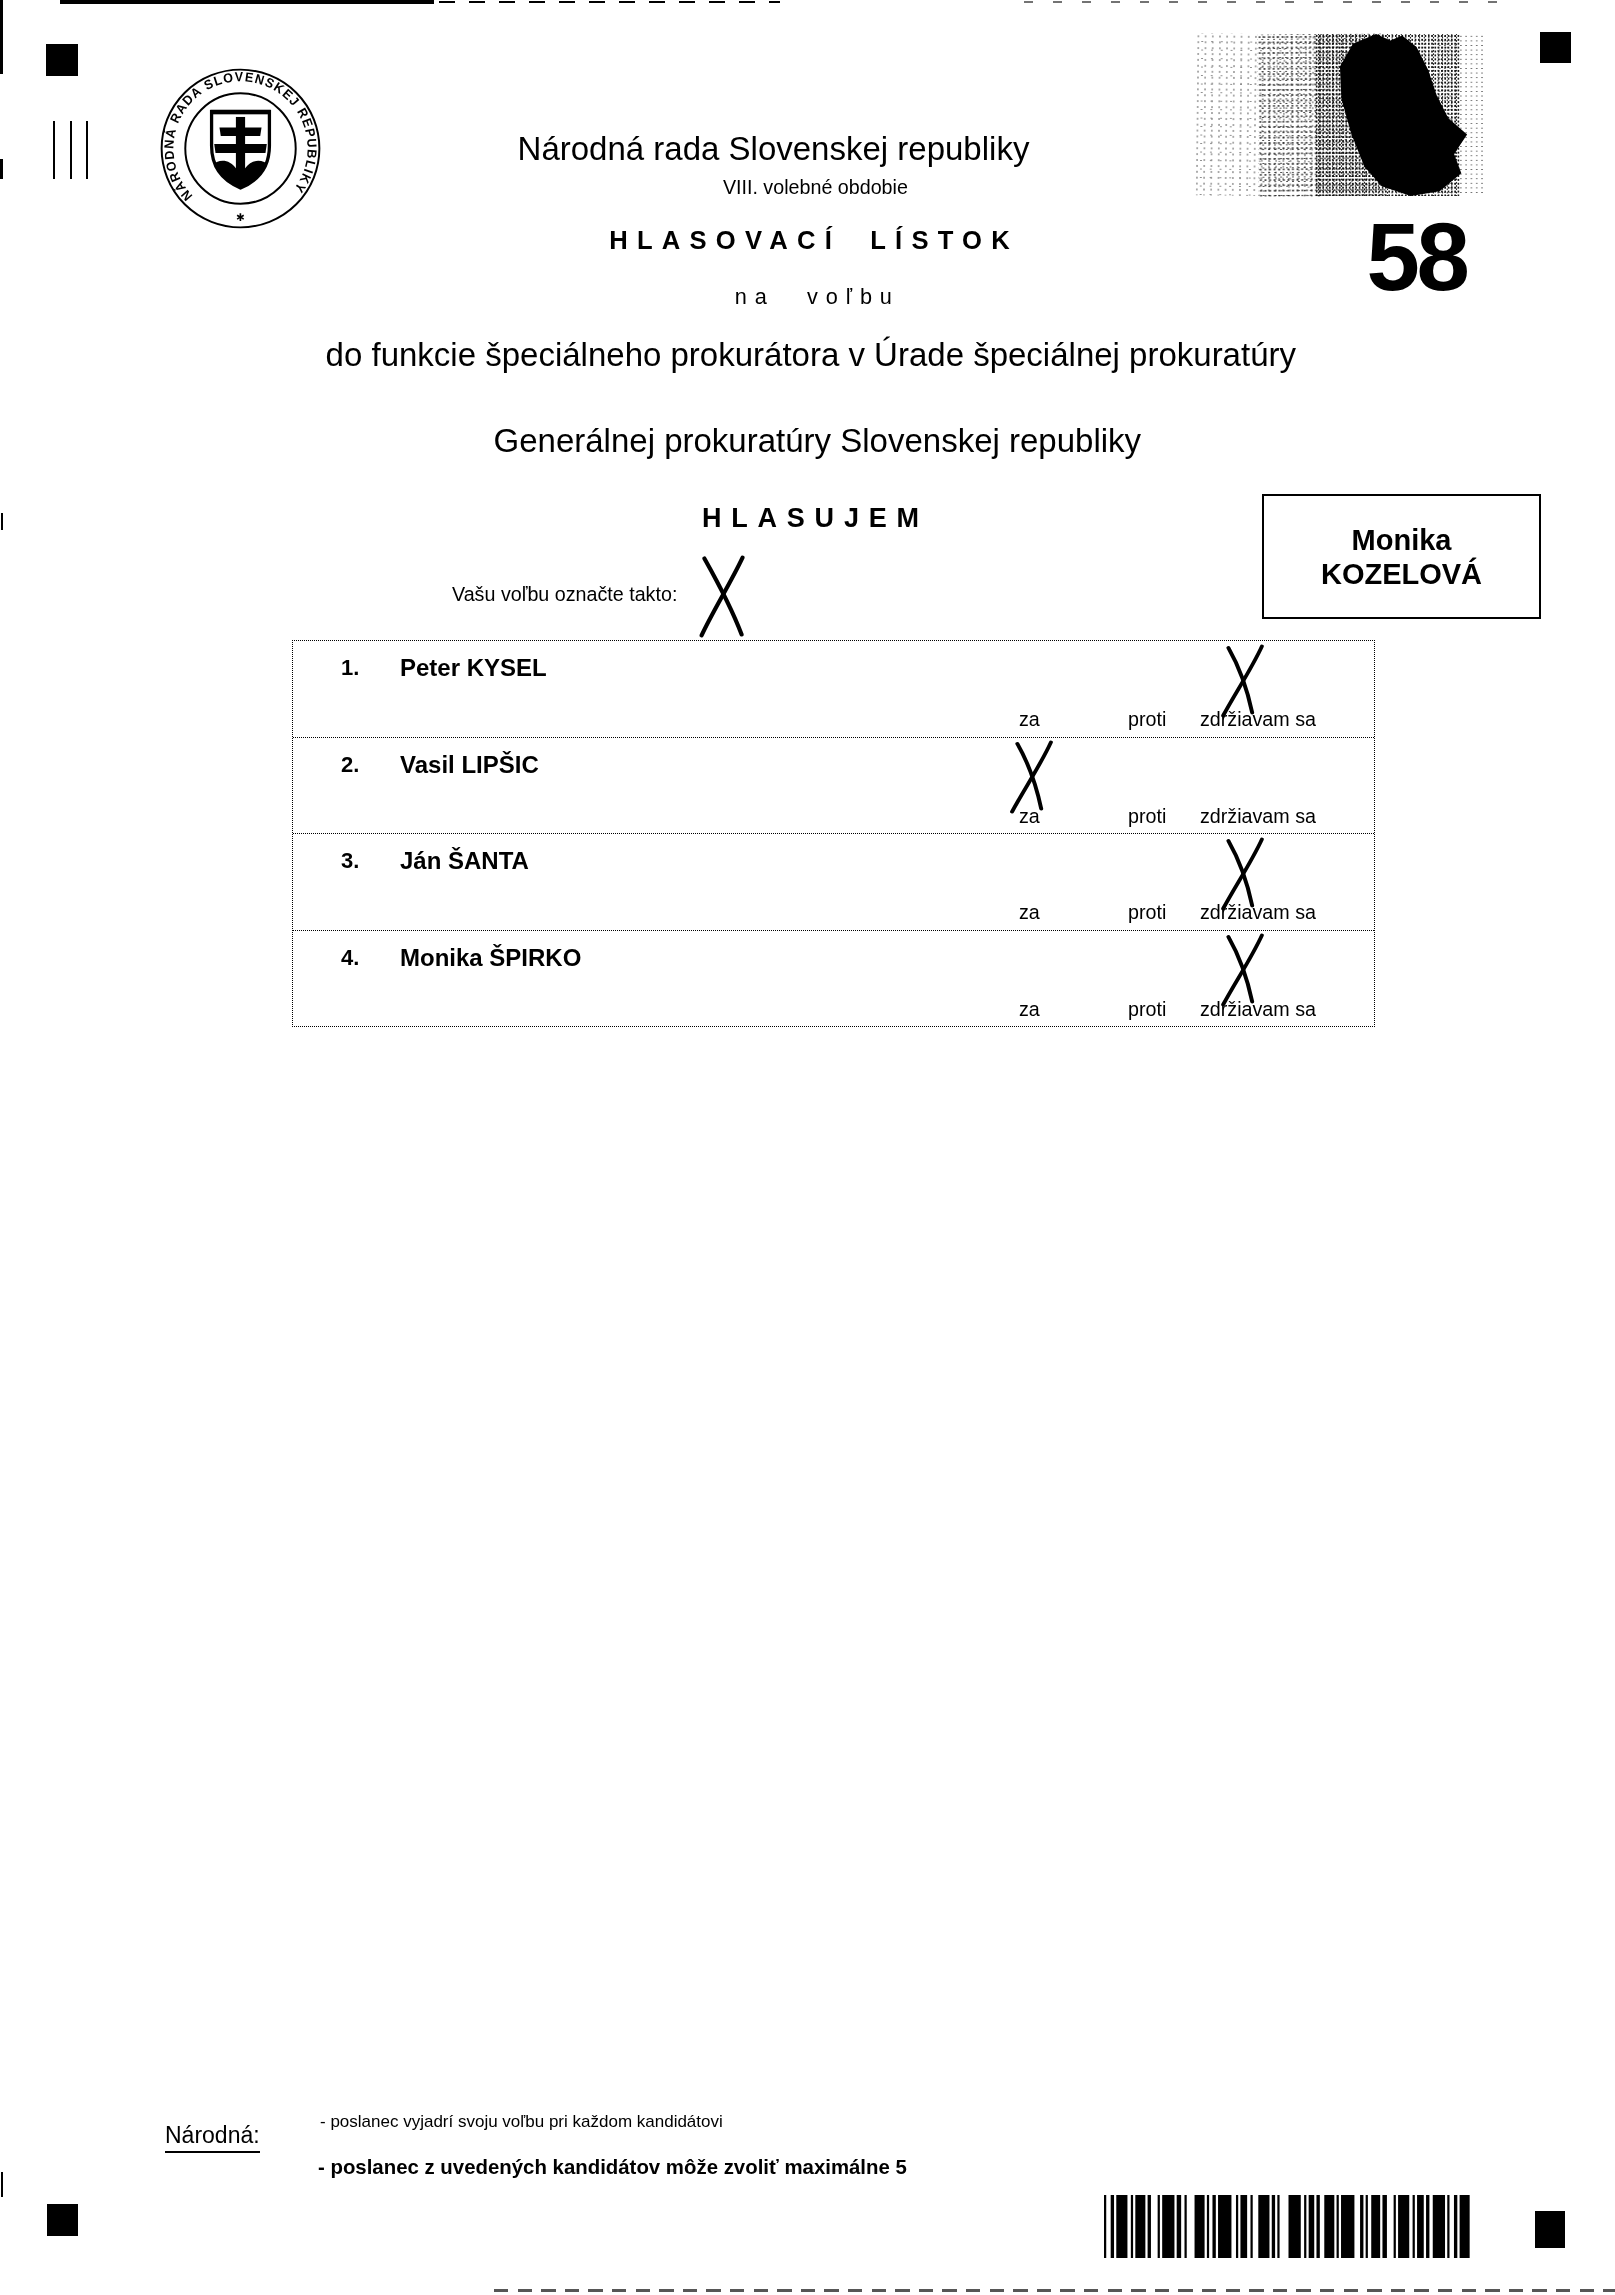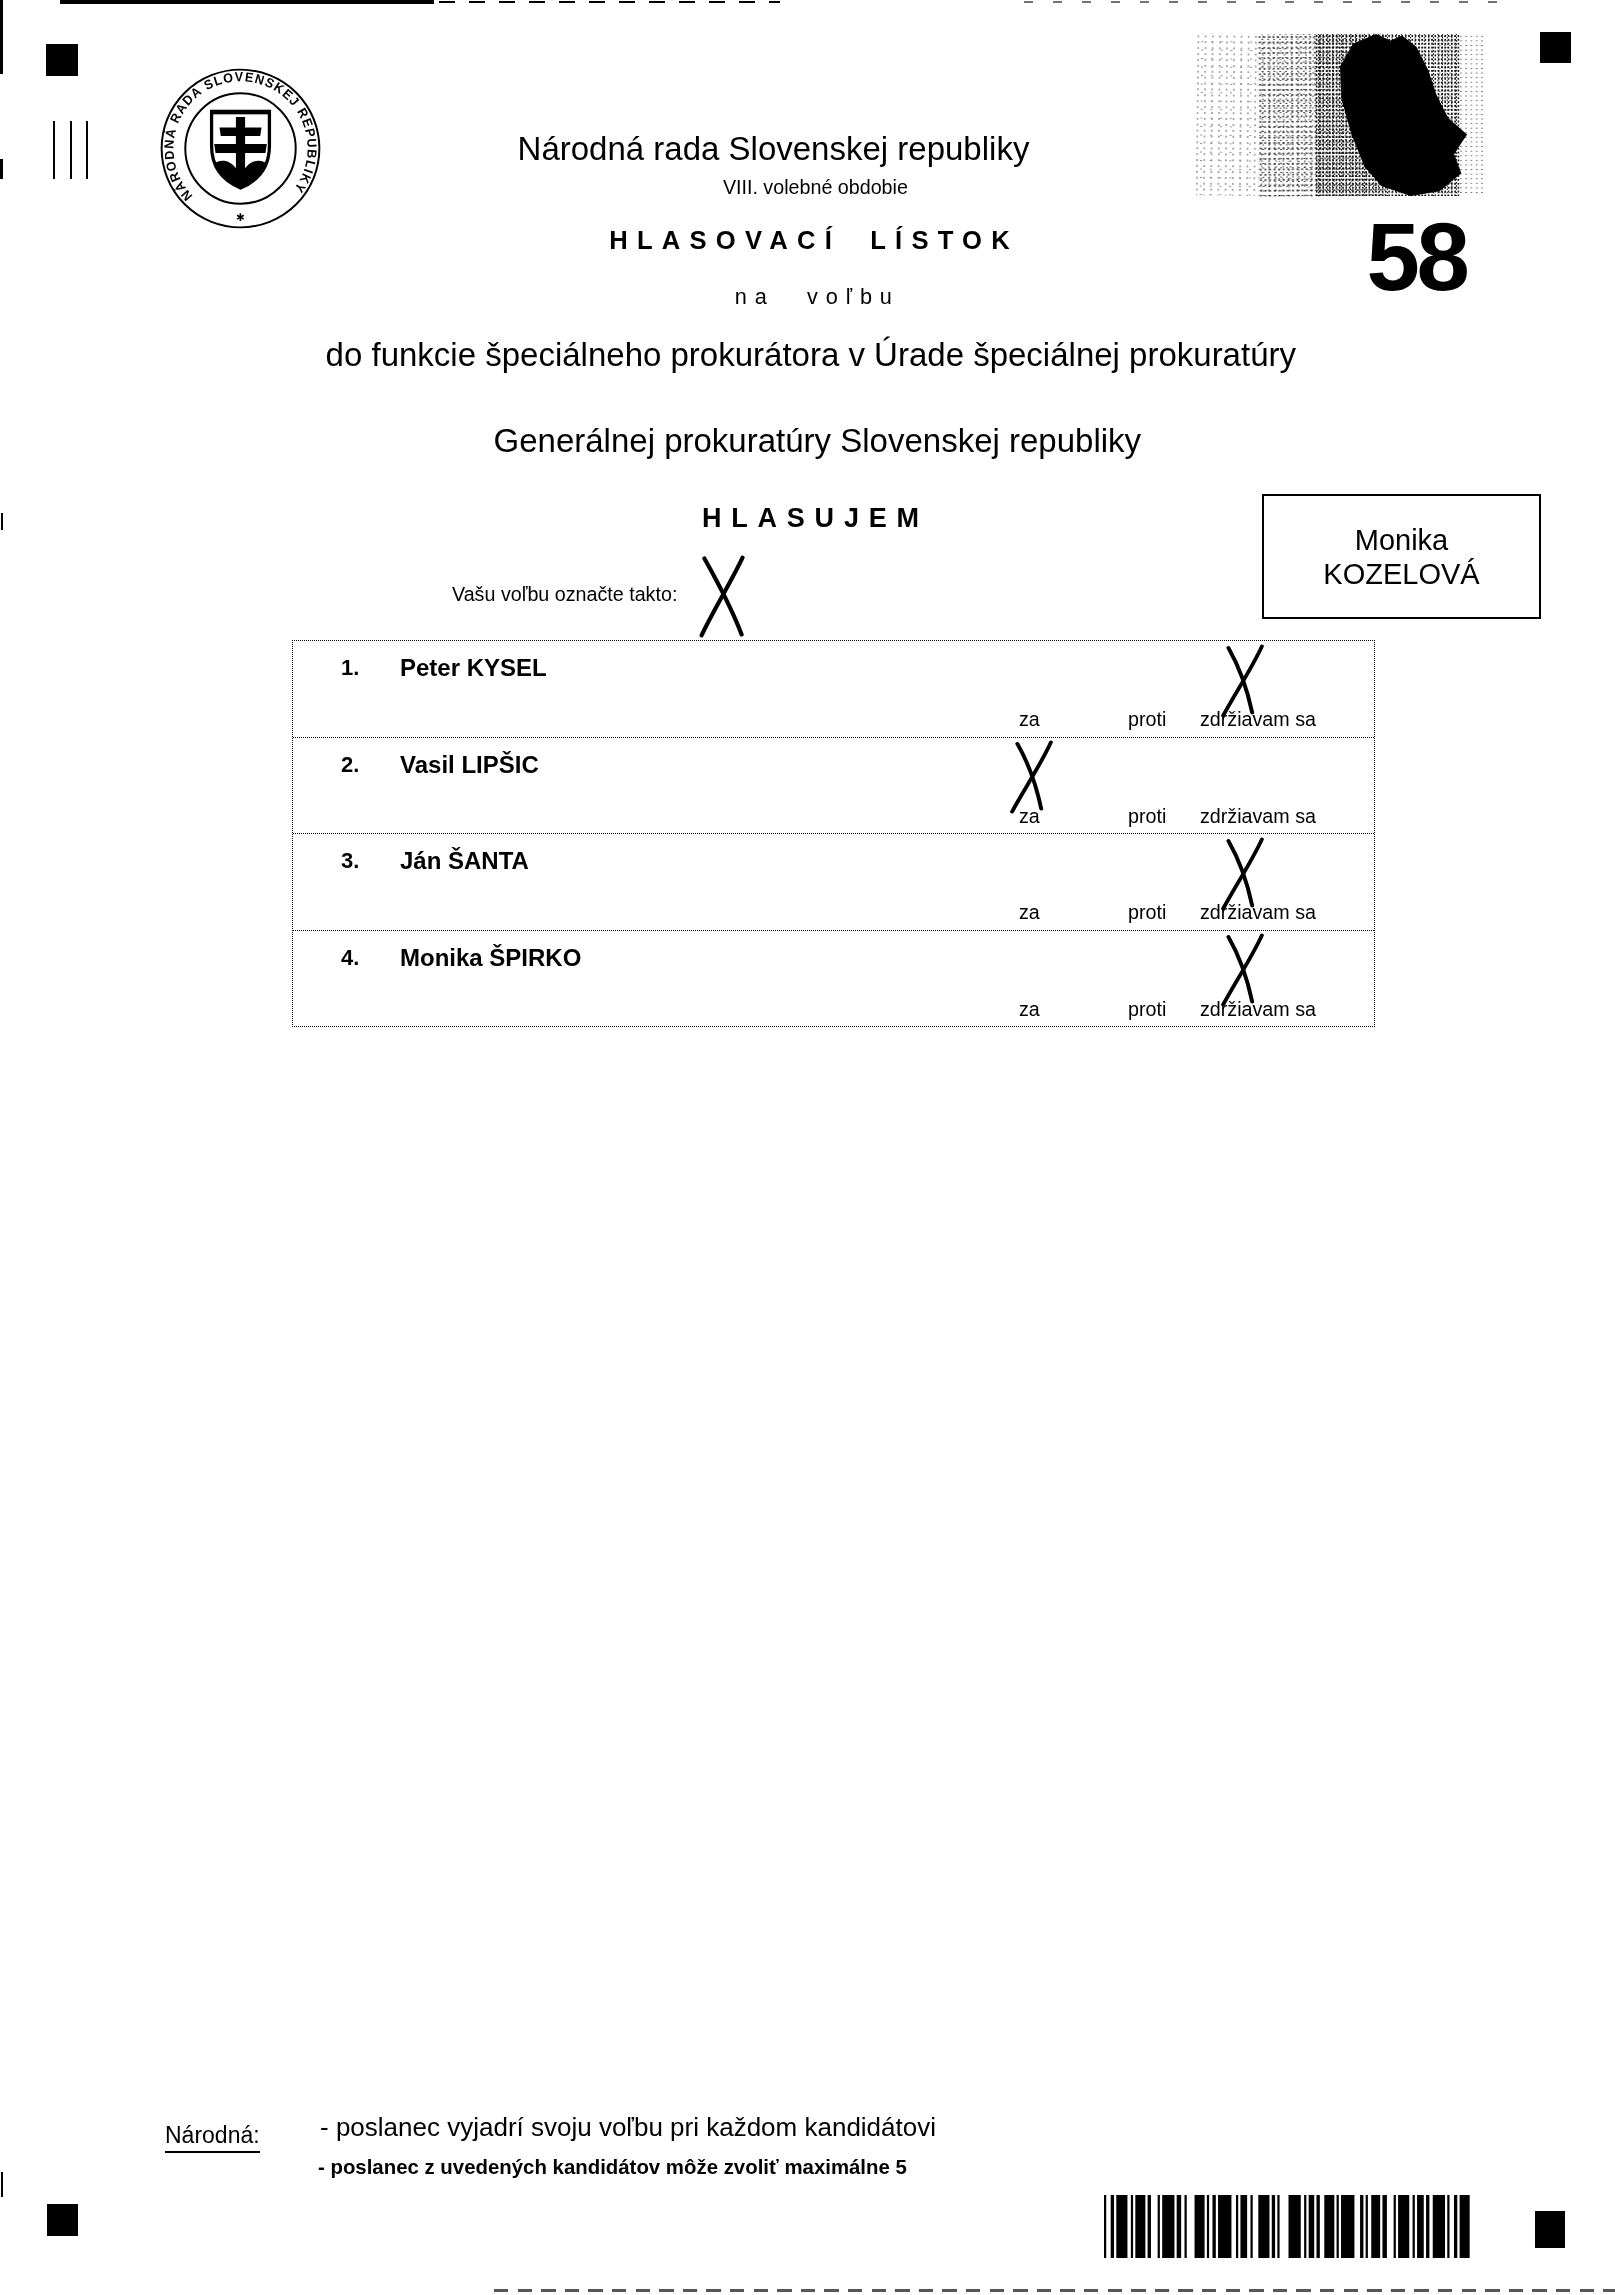--- a/index.html
+++ b/index.html
@@ -30,41 +30,41 @@
   .title{top:226px;left:6.6px;font-size:25.6px;font-weight:bold;letter-spacing:9.2px;word-spacing:13px;}
   .subtitle{top:284px;left:9.8px;font-size:21.7px;letter-spacing:7.9px;word-spacing:18.4px;}
   .office1{top:336px;left:3.3px;font-size:33px;}
   .office2{top:422px;left:9.8px;font-size:33px;}
   .vote-heading{top:503px;left:7.9px;font-size:27px;font-weight:bold;letter-spacing:9.8px;}
   .ballot-no{position:absolute;left:1351px;top:209px;width:131px;font-size:96px;line-height:1;
     font-weight:bold;letter-spacing:-3.3px;text-align:center;}
   
   .name-box{position:absolute;left:1262px;top:494px;width:275px;height:121px;border:2px solid #000;
     display:flex;flex-direction:column;justify-content:center;align-items:center;}
-  .name-box .l1,.name-box .l2{font-weight:normal;font-size:29px;line-height:34px;text-align:right;}
+  .name-box .l1,.name-box .l2{font-weight:bold;font-size:29px;line-height:34px;text-align:right;}
   
   .mark-instr{position:absolute;left:452px;top:583px;font-size:19.7px;}
   .x-example{position:absolute;left:695px;top:555px;width:56px;height:83px;}
   
   .cand-table{position:absolute;left:292px;top:640px;width:1083px;height:387px;
     border:1.3px dotted #000;box-sizing:border-box;display:flex;flex-direction:column;}
   .candidate-row{position:relative;flex:1;border-bottom:1.3px dotted #000;}
   .candidate-row:last-child{border-bottom:none;}
   .cand-num{position:absolute;left:48px;top:14.4px;font-size:22px;font-weight:bold;}
   .cand-name{position:absolute;left:107px;top:13px;font-size:24px;font-weight:bold;}
   .opt-labels{position:absolute;left:0;bottom:5.3px;width:100%;font-size:19.7px;}
   .opt-za{position:absolute;left:726px;bottom:0;}
   .opt-proti{position:absolute;left:835px;bottom:0;}
   .opt-zdrz{position:absolute;left:907px;bottom:0;}
   .x-mark{position:absolute;top:2.6px;width:53px;height:74px;}
   .x-stroke{fill:none;stroke:#000;stroke-width:4.5;stroke-linecap:round;}
   
   .note-label{position:absolute;left:165px;top:2122px;font-size:23px;border-bottom:2.6px solid #000;
     padding-bottom:2px;}
-  .note-line1{position:absolute;left:320px;top:2112px;font-size:26px;}
+  .note-line1{position:absolute;left:320px;top:2112px;font-size:17px;}
   .note-line2{position:absolute;left:318px;top:2156px;font-size:20.4px;font-weight:bold;}
   
   .barcode{position:absolute;left:1104px;top:2195px;width:369px;height:63px;}
   
   .blob{position:absolute;left:1194px;top:34px;width:289px;height:162px;}
   .blob .sp{position:absolute;top:0;bottom:0;}
   .sp1{left:0;right:55%;opacity:.45;transform:rotate(.6deg);
     background:radial-gradient(#000 0.7px,transparent 0.9px),radial-gradient(#000 0.5px,transparent 0.8px);
     background-size:7.2px 5.9px,9.8px 8.5px;background-position:0 0,2.6px 3.9px;}
   .sp2{left:22%;right:34%;opacity:.7;transform:rotate(-.5deg);

